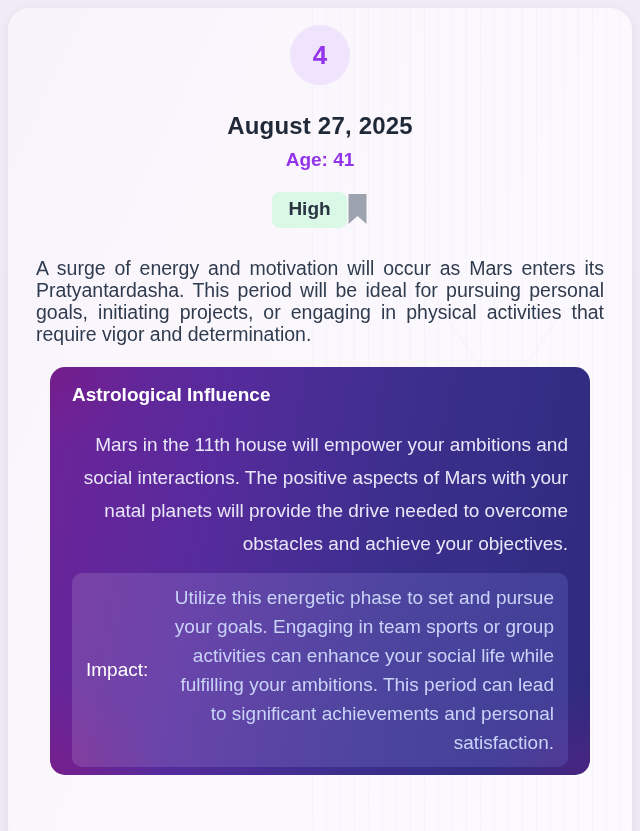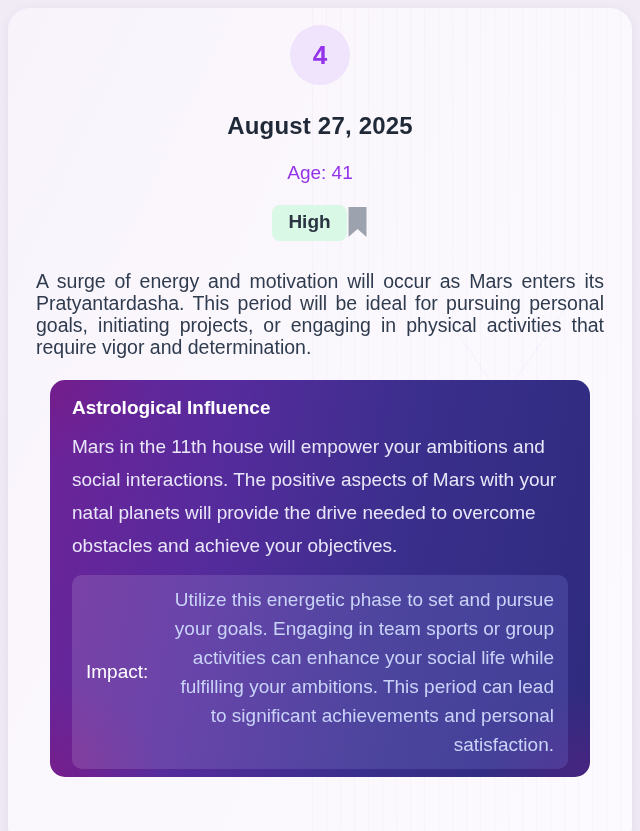--- a/index.html
+++ b/index.html
@@ -65,23 +65,23 @@
     color: #9333ea;
   }
   .date-title {
     margin-top: 27px;
     font-size: 24px;
     font-weight: bold;
     color: #1f2937;
     letter-spacing: 0.2px;
   }
   .age-line {
-    margin-top: 22px;
+    margin-top: 9px;
     font-size: 19px;
-    font-weight: 400;
+    font-weight: 700;
     color: #9333ea;
   }
   .badge-row {
     margin-top: 21px;
     display: flex; align-items: center; justify-content: center;
     height: 36px;
   }
   .level-badge {
     background: #d9f8e5;
     color: #2a3442;
@@ -117,24 +117,25 @@
       radial-gradient(150px 130px at 100% 100%, rgba(120, 25, 130, 0.35), transparent 70%),
       linear-gradient(100deg, #6d2399 0%, #562b9c 30%, #3a2f8c 62%, #2e2b7e 100%);
     overflow: hidden;
   }
   .influence-title {
     font-size: 19px;
     font-weight: bold;
     color: #ffffff;
   }
   .influence-body {
-    margin-top: 11px;
+    margin-top: 22px;
     font-size: 19px;
     line-height: 33px;
     color: #e8e6f8;
+    text-align: right;
   }
   .impact-box {
     margin-top: 13px;
     display: flex;
     align-items: center;
     gap: 10px;
     border-radius: 10px;
     padding: 10px 14px;
     background: linear-gradient(100deg, rgba(255,255,255,0.13), rgba(140,150,255,0.18));
   }

